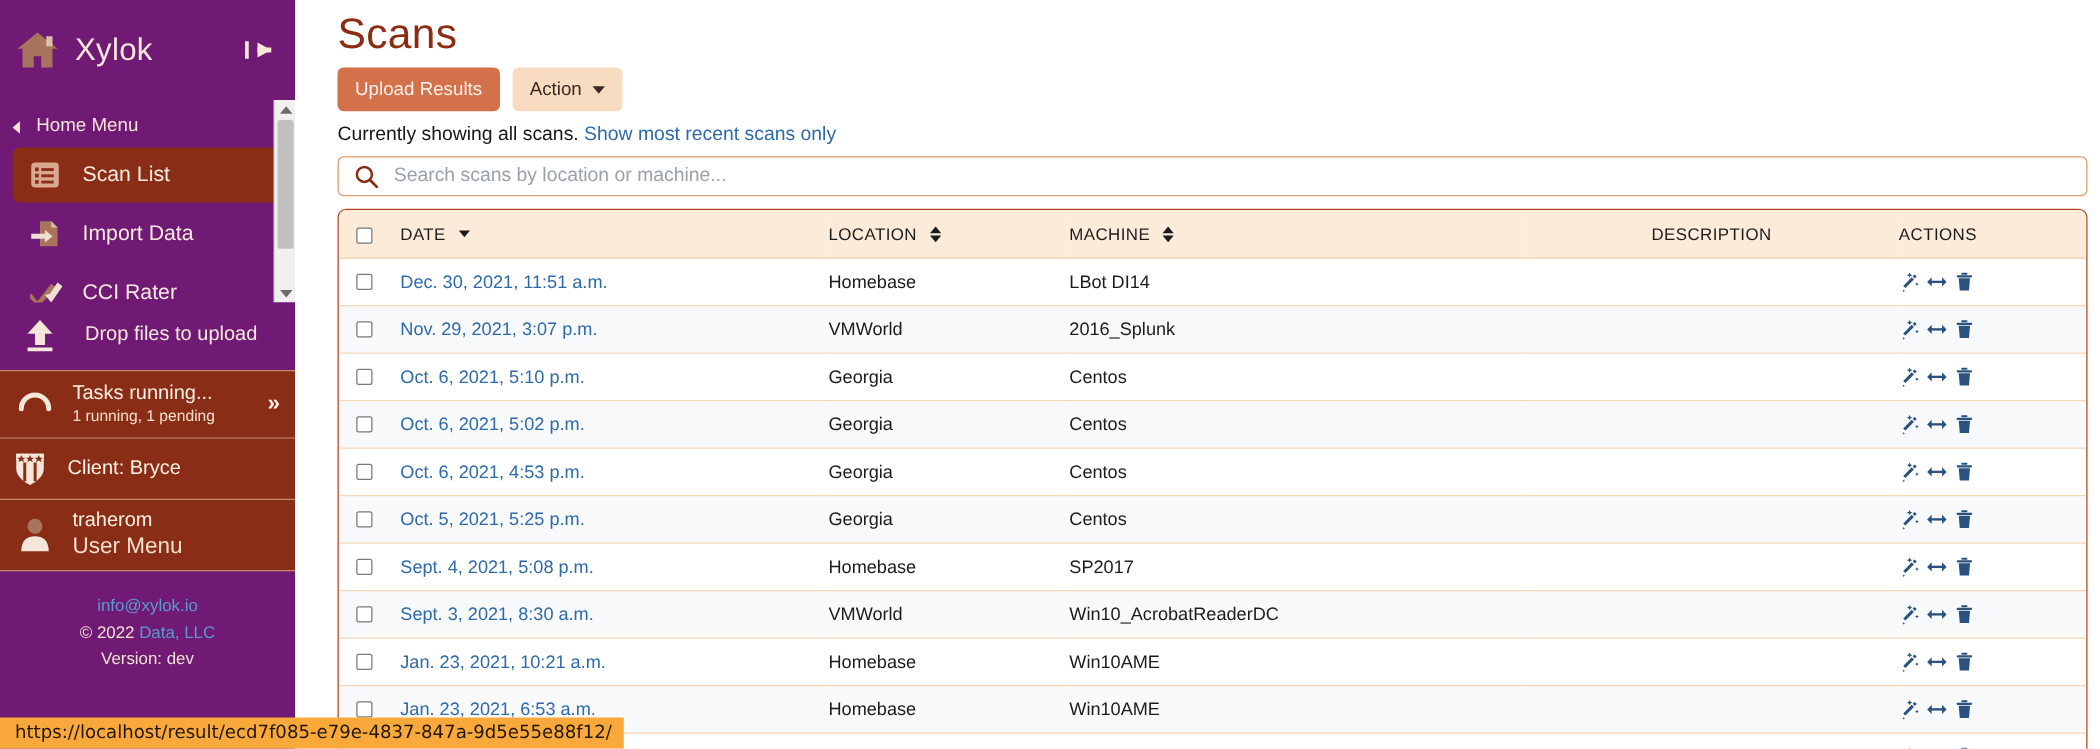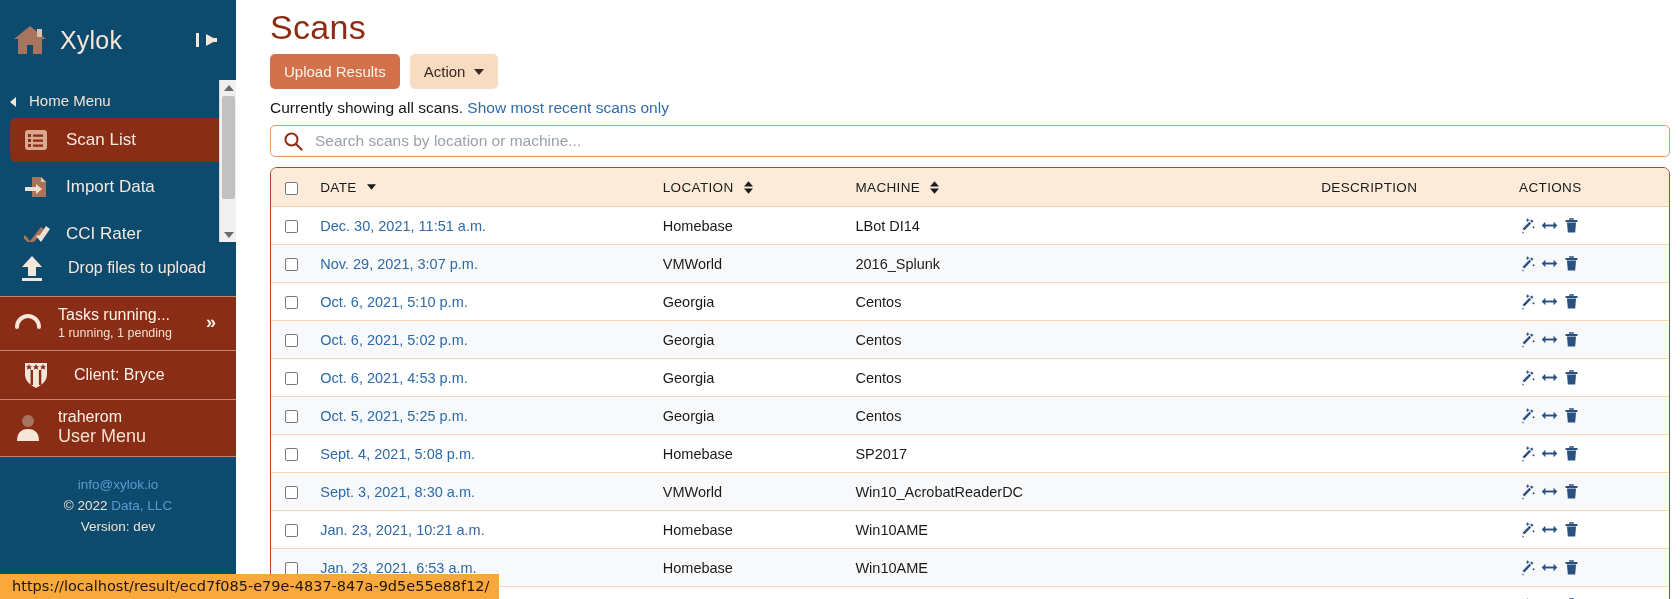--- a/index.html
+++ b/index.html
@@ -8,21 +8,21 @@
     width: 1680px; height: 599px;
     overflow: hidden;
     font-family: "Liberation Sans", sans-serif;
     background: #ffffff;
   }
   #app { position: relative; width: 1680px; height: 599px; display: flex; }
 
   
   .sidebar {
     width: 236px; height: 599px;
-    background: #0c4a6e;
+    background: #701a75;
     color: #f6e9dd;
     position: relative;
     flex: 0 0 236px;
     display: flex;
     flex-direction: column;
   }
   .brand {
     height: 80px;
     display: flex; align-items: center;
     padding: 0 14px 0 12px;
@@ -101,35 +101,35 @@
     font-size: 16px; color: #f6e9dd;
     cursor: pointer;
   }
   .dropzone .dz-icon { width: 28px; height: 28px; flex: 0 0 28px; }
 
   .tasks-row {
     border-top: 1px solid #c28a6b;
     border-bottom: 1px solid #c28a6b;
     background: #8a2d16;
     display: flex; align-items: center;
-    padding: 8px 16px 10px 14px;
+    padding: 8px 8px 10px 14px;
     gap: 16px;
     cursor: pointer;
   }
   .spinner { width: 28px; height: 24px; flex: 0 0 28px; }
   .tasks-text { flex: 1 1 auto; }
   .tasks-title { font-size: 16px; color: #fdf1e5; line-height: 1.25; }
   .tasks-sub { font-size: 12.5px; color: #f5dfcd; margin-top: 1px; }
   .tasks-chev { font-size: 18px; color: #fdf1e5; font-weight: bold; padding-right: 4px; }
 
   .client-row {
     background: #8a2d16;
     border-bottom: 1px solid #c28a6b;
-    display: flex; align-items: center; gap: 24px;
-    padding: 9px 10px 9px 22px;
+    display: flex; align-items: center; gap: 16px;
+    padding: 9px 10px 9px 10px;
     cursor: pointer;
   }
   .client-icon { width: 28px; height: 30px; flex:0 0 28px; }
   .client-label { font-size: 16px; color: #fdf1e5; }
 
   .user-row {
     background: #8a2d16;
     border-bottom: 1px solid #c28a6b;
     display: flex; align-items: center; gap: 16px;
     padding: 7px 10px 9px 14px;

